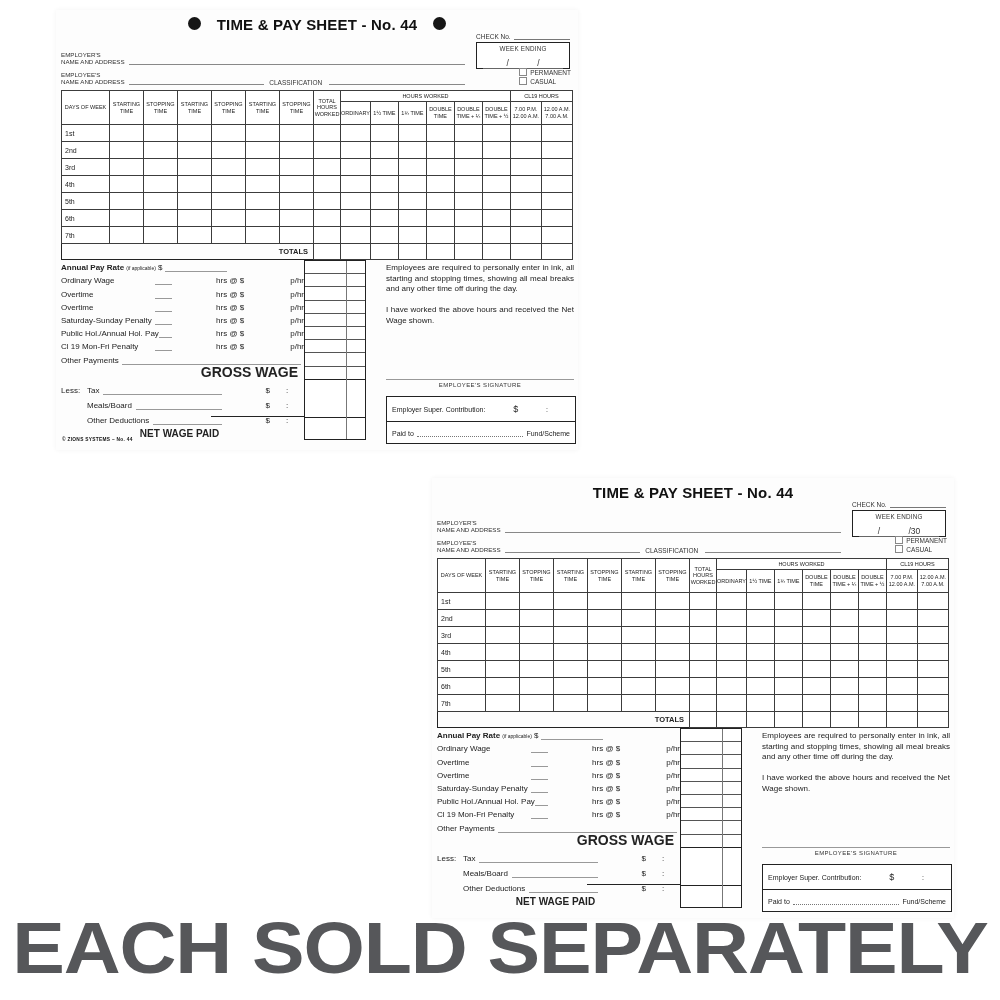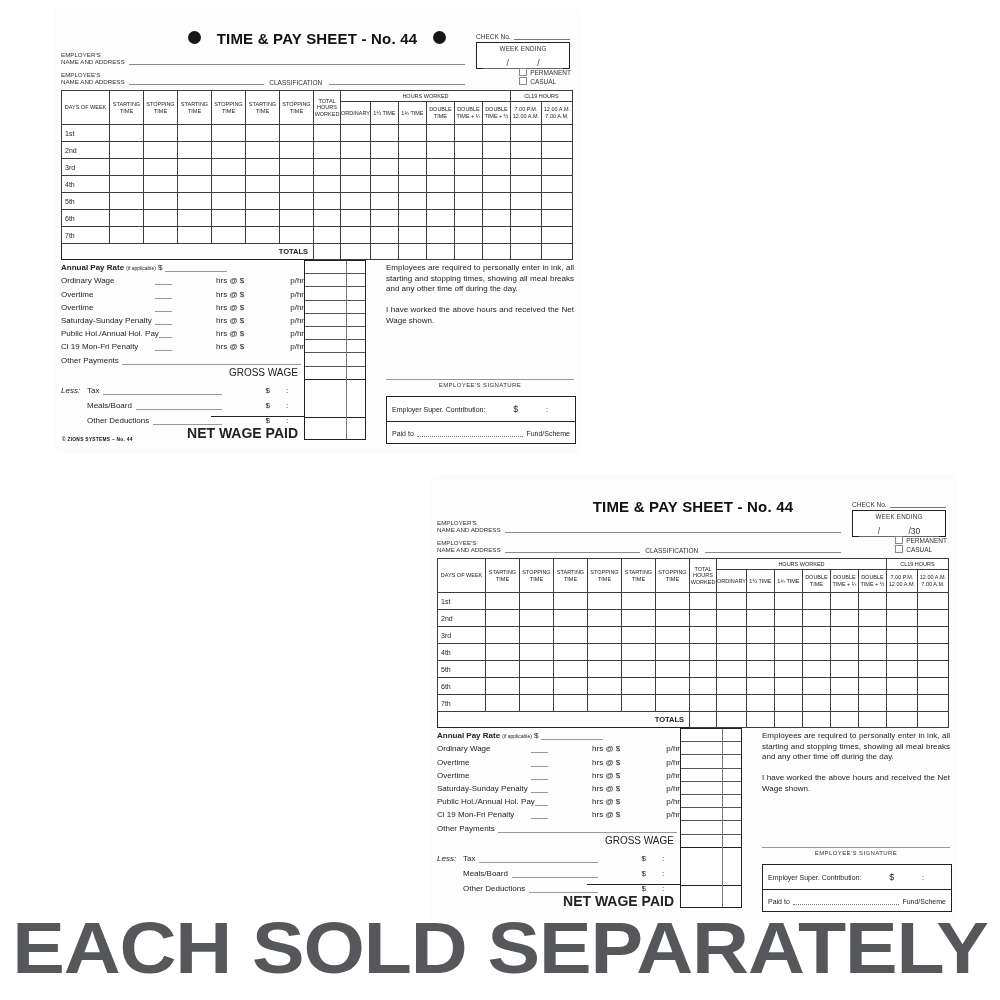--- a/index.html
+++ b/index.html
@@ -4,21 +4,21 @@
 <style>
   html,body{margin:0;padding:0;}
   body{width:1000px;height:1000px;background:#ffffff;position:relative;overflow:hidden;
        font-family:"Liberation Sans",sans-serif;color:#222;}
   .sheet{position:absolute;width:522px;height:440px;background:#fdfdfd;
          box-shadow:0 0 5px rgba(0,0,0,0.05);}
   #form-top{left:56px;top:10px;}
   #form-bottom{left:432px;top:478px;}
 
   
-  .title-row{position:absolute;top:19px;left:0;width:100%;text-align:center;}
+  .title-row{position:absolute;top:5px;left:0;width:100%;text-align:center;}
   .title{font-weight:bold;font-size:15px;letter-spacing:0.2px;color:#111;vertical-align:middle;}
   .dot{display:inline-block;width:13px;height:13px;border-radius:50%;background:#161616;
        vertical-align:middle;margin:0 16px 3px 16px;}
   .no-dots .dot{visibility:hidden;}
 
   
   .check-row{position:absolute;left:420px;top:22px;width:94px;display:flex;align-items:flex-end;
              font-size:6.5px;color:#333;}
   .check-row .fill{flex:1;border-bottom:1px solid #777;margin-left:3px;height:7px;}
   .week-box{position:absolute;left:420px;top:32px;width:92px;height:25px;border:1.6px solid #222;
@@ -56,28 +56,28 @@
   .pay{position:absolute;left:5px;top:249px;width:243px;font-size:8px;color:#222;}
   .prow{display:flex;align-items:flex-end;height:13.2px;}
   .plabel{white-space:nowrap;width:109px;}
   .annual .plabel{width:auto;font-weight:bold;}
   .note{font-size:5px;margin:0 2px 1px 2px;}
   .dl{border-bottom:1px solid #999;height:8px;}
   .dl1{width:20px;margin-right:4px;}
   .dl2{flex:1;margin:0 3px;}
   .dlfix{width:62px;margin-left:3px;}
   .hrs,.phr,.ddollar{white-space:nowrap;margin-left:40px;}
-  .grossrow{height:15px;text-align:right;font-weight:normal;font-size:10px;padding-right:6px;
+  .grossrow{height:15px;text-align:right;font-weight:bold;font-size:14px;padding-right:6px;
             line-height:15px;}
   .lrow{display:flex;align-items:flex-end;height:15px;}
-  .less{width:26px;font-style:italic;}
+  .less{width:26px;}
   .lrow .dl{flex:1;margin:0 4px;}
   .dcolon{width:34px;text-align:center;}
   .heavy-line{position:absolute;left:150px;top:157px;width:93px;border-top:1.6px solid #222;}
-  .netrow{height:17px;text-align:right;font-weight:bold;font-size:14px;padding-right:6px;
+  .netrow{height:17px;text-align:center;font-weight:bold;font-size:10px;padding-right:6px;
           line-height:17px;}
   .form-footer{position:absolute;left:6px;top:427px;font-size:4.8px;font-weight:bold;
                letter-spacing:0.3px;color:#111;}
 
   
   .amt{position:absolute;left:248px;top:250px;width:60px;height:178px;border:1.4px solid #222;
        background:#fff;}
   .amt .vdiv{position:absolute;left:68%;top:0;bottom:0;border-left:1px solid #777;}
   .arow{height:13.2px;border-bottom:1px solid #555;box-sizing:border-box;}
   .arow.glast{border-bottom:1.5px solid #222;}

